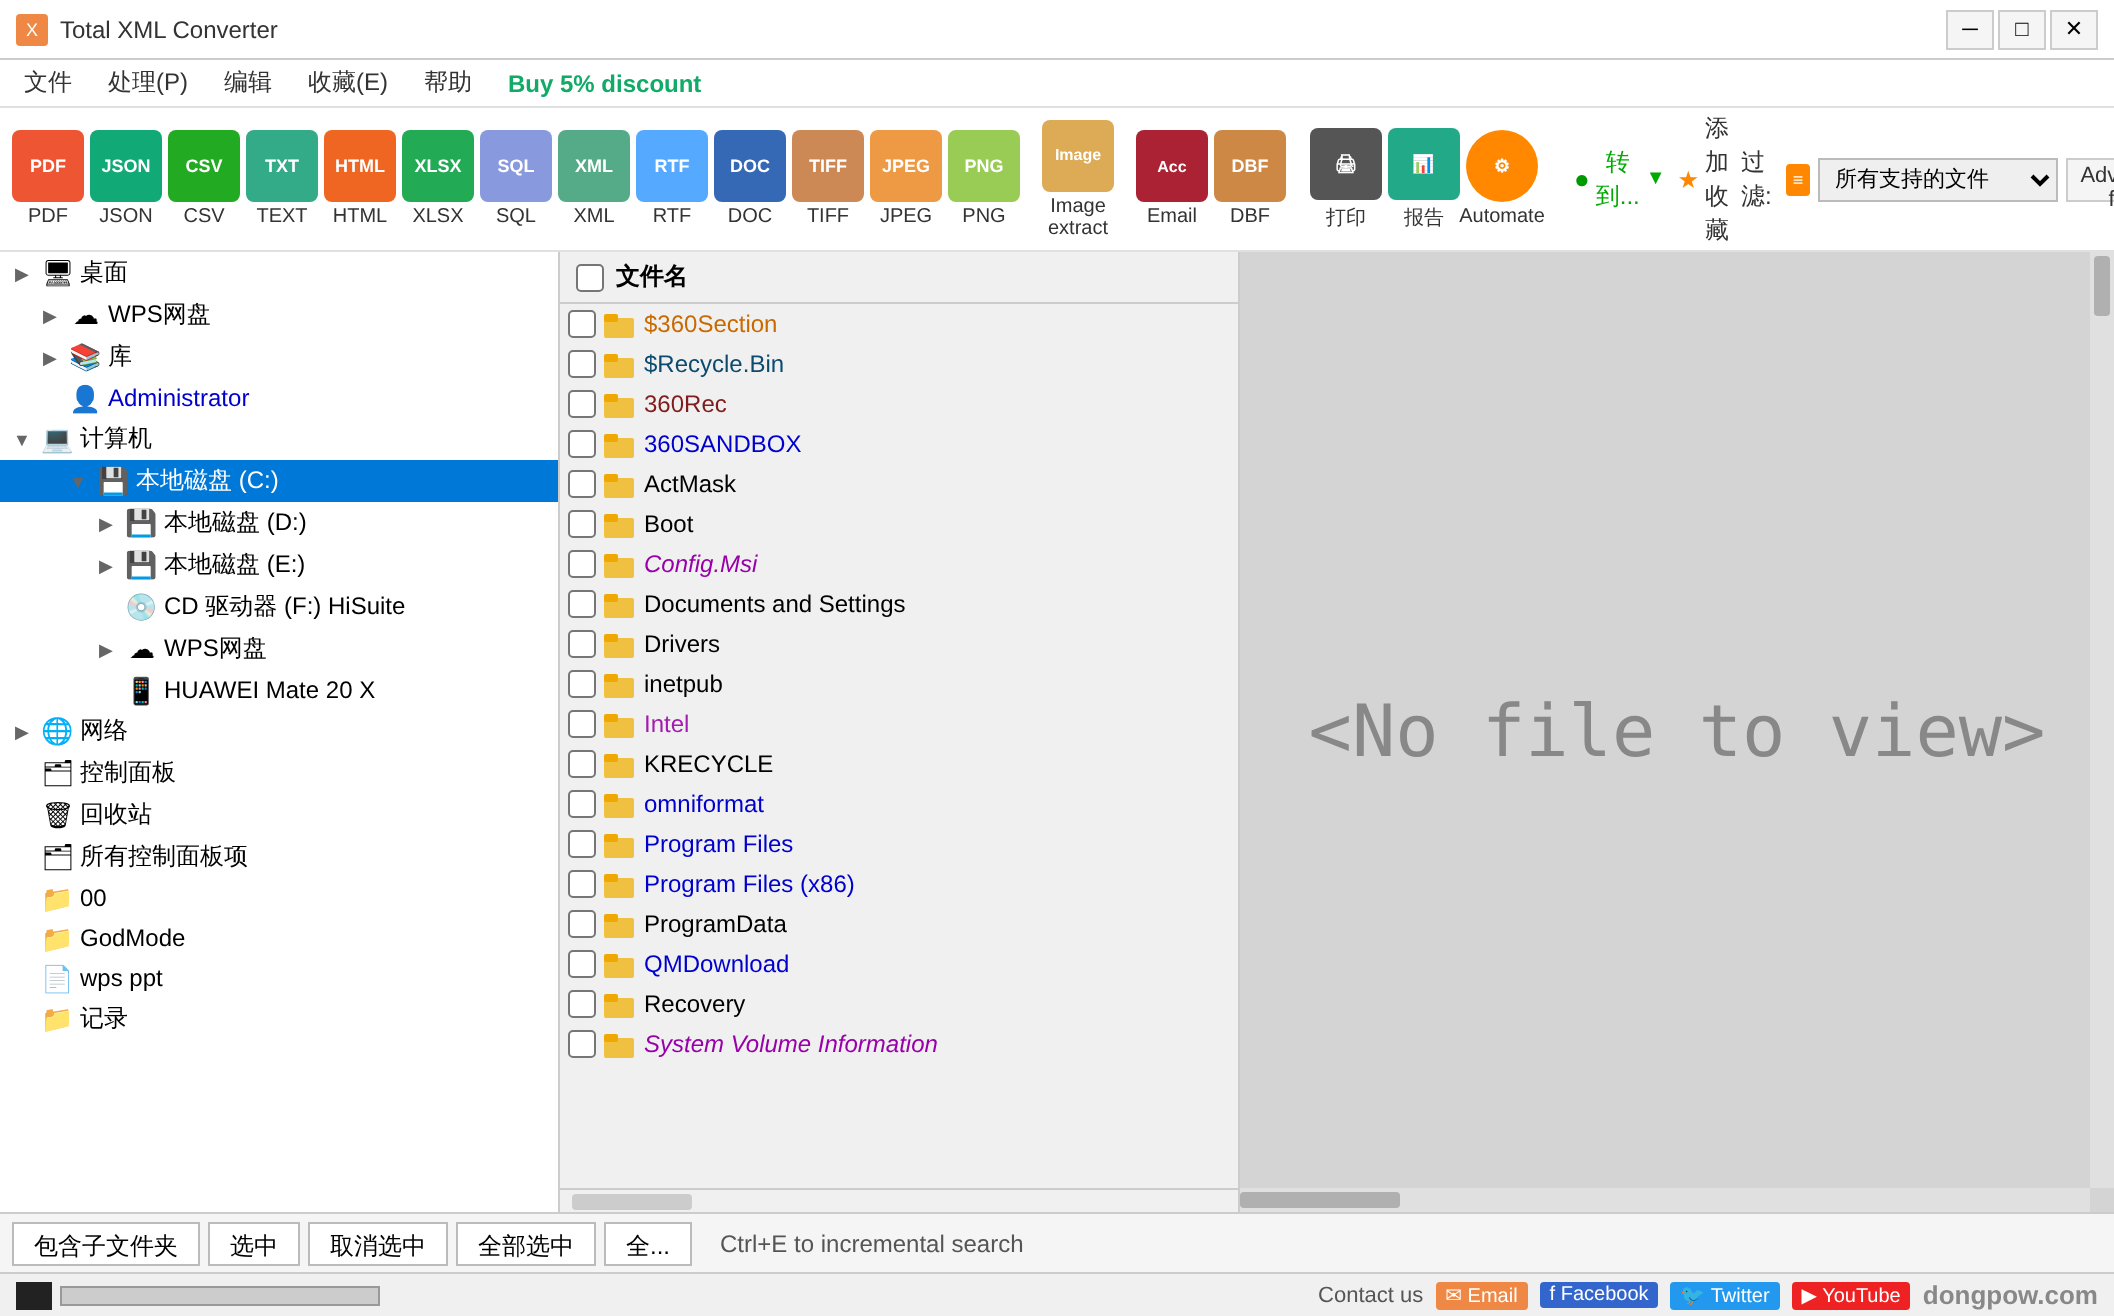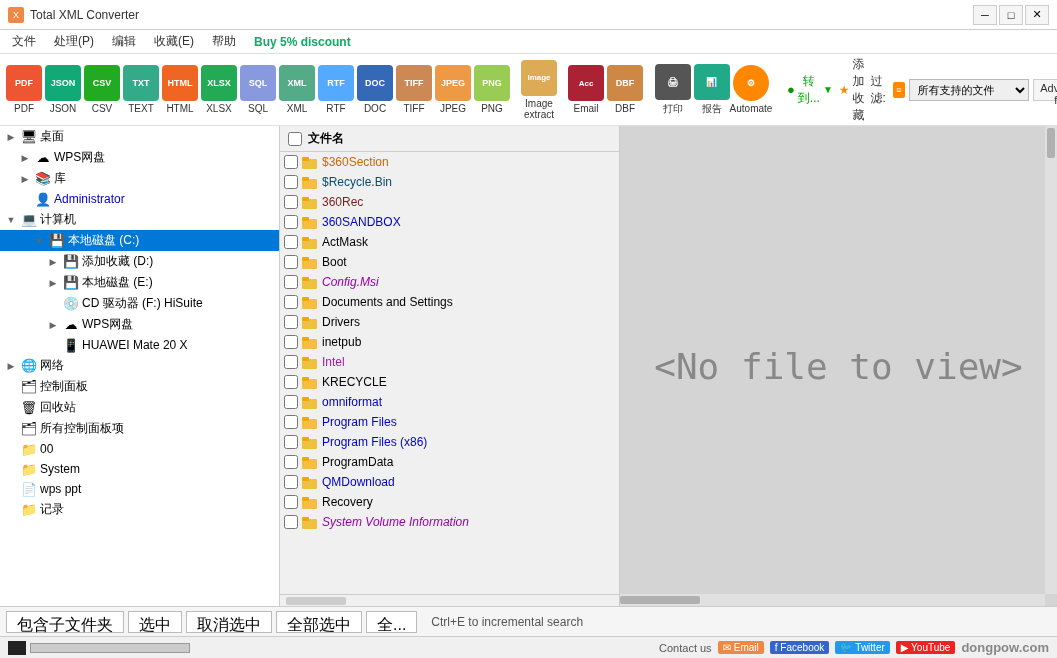--- a/index.html
+++ b/index.html
@@ -75,21 +75,21 @@
 
     
     .right-panel { flex: 1; background: #d4d4d4; display: flex; align-items: center; justify-content: center; position: relative; }
     .no-preview { font-size: 36px; color: #888; font-family: monospace; }
     .preview-scroll-h { position: absolute; bottom: 0; left: 0; right: 12px; height: 12px; background: #e0e0e0; display: flex; align-items: center; }
     .preview-scroll-v { position: absolute; right: 0; top: 0; bottom: 12px; width: 12px; background: #e0e0e0; }
     .scroll-thumb { background: #b0b0b0; border-radius: 2px; }
 
     
     .bottom-toolbar { background: #f5f5f5; border-top: 1px solid #ccc; height: 30px; display: flex; align-items: center; padding: 0 6px; gap: 4px; }
-    .bottom-btn { font-size: 16px; border: 1px solid #bbb; background: #fff; padding: 3px 10px; cursor: pointer; height: 22px; }
+    .bottom-btn { font-size: 12px; border: 1px solid #bbb; background: #fff; padding: 3px 10px; cursor: pointer; height: 22px; }
     .search-bar { flex: 1; display: flex; align-items: center; gap: 6px; margin-left: 10px; }
     .search-hint { font-size: 12px; color: #555; }
 
     
     .status-bar { background: #f0f0f0; border-top: 1px solid #ccc; height: 22px; display: flex; align-items: center; padding: 0 8px; justify-content: space-between; }
     .status-left { display: flex; align-items: center; gap: 4px; }
     .status-progress { width: 160px; height: 10px; background: #ccc; border: 1px solid #999; position: relative; }
     .status-progress-fill { height: 100%; background: #333; width: 0%; }
     .status-right { display: flex; align-items: center; gap: 6px; font-size: 11px; color: #555; }
     .social-btn { background: #555; color: white; font-size: 10px; padding: 1px 5px; border-radius: 2px; cursor: pointer; display: flex; align-items: center; gap: 2px; }
@@ -266,21 +266,21 @@
         <span class="tree-label">计算机</span>
       </div>
       <div class="tree-item" style="padding-left: 32px; background: rgb(0, 120, 215); color: white;">
         <span class="tree-toggle">▼</span>
         <span class="tree-icon">💾</span>
         <span class="tree-label">本地磁盘 (C:)</span>
       </div>
       <div class="tree-item" style="padding-left: 46px;">
         <span class="tree-toggle">▶</span>
         <span class="tree-icon">💾</span>
-        <span class="tree-label">添加收藏 (D:)</span>
+        <span class="tree-label">本地磁盘 (D:)</span>
       </div>
       <div class="tree-item" style="padding-left: 46px;">
         <span class="tree-toggle">▶</span>
         <span class="tree-icon">💾</span>
         <span class="tree-label">本地磁盘 (E:)</span>
       </div>
       <div class="tree-item" style="padding-left: 46px;">
         <span class="tree-toggle"></span>
         <span class="tree-icon">💿</span>
         <span class="tree-label">CD 驱动器 (F:) HiSuite</span>
@@ -316,21 +316,21 @@
         <span class="tree-label">所有控制面板项</span>
       </div>
       <div class="tree-item" style="padding-left: 4px;">
         <span class="tree-toggle"></span>
         <span class="tree-icon">📁</span>
         <span class="tree-label">00</span>
       </div>
       <div class="tree-item" style="padding-left: 4px;">
         <span class="tree-toggle"></span>
         <span class="tree-icon">📁</span>
-        <span class="tree-label">System</span>
+        <span class="tree-label">GodMode</span>
       </div>
       <div class="tree-item" style="padding-left: 4px;">
         <span class="tree-toggle"></span>
         <span class="tree-icon">📄</span>
         <span class="tree-label">wps ppt</span>
       </div>
       <div class="tree-item" style="padding-left: 4px;">
         <span class="tree-toggle"></span>
         <span class="tree-icon">📁</span>
         <span class="tree-label">记录</span>

